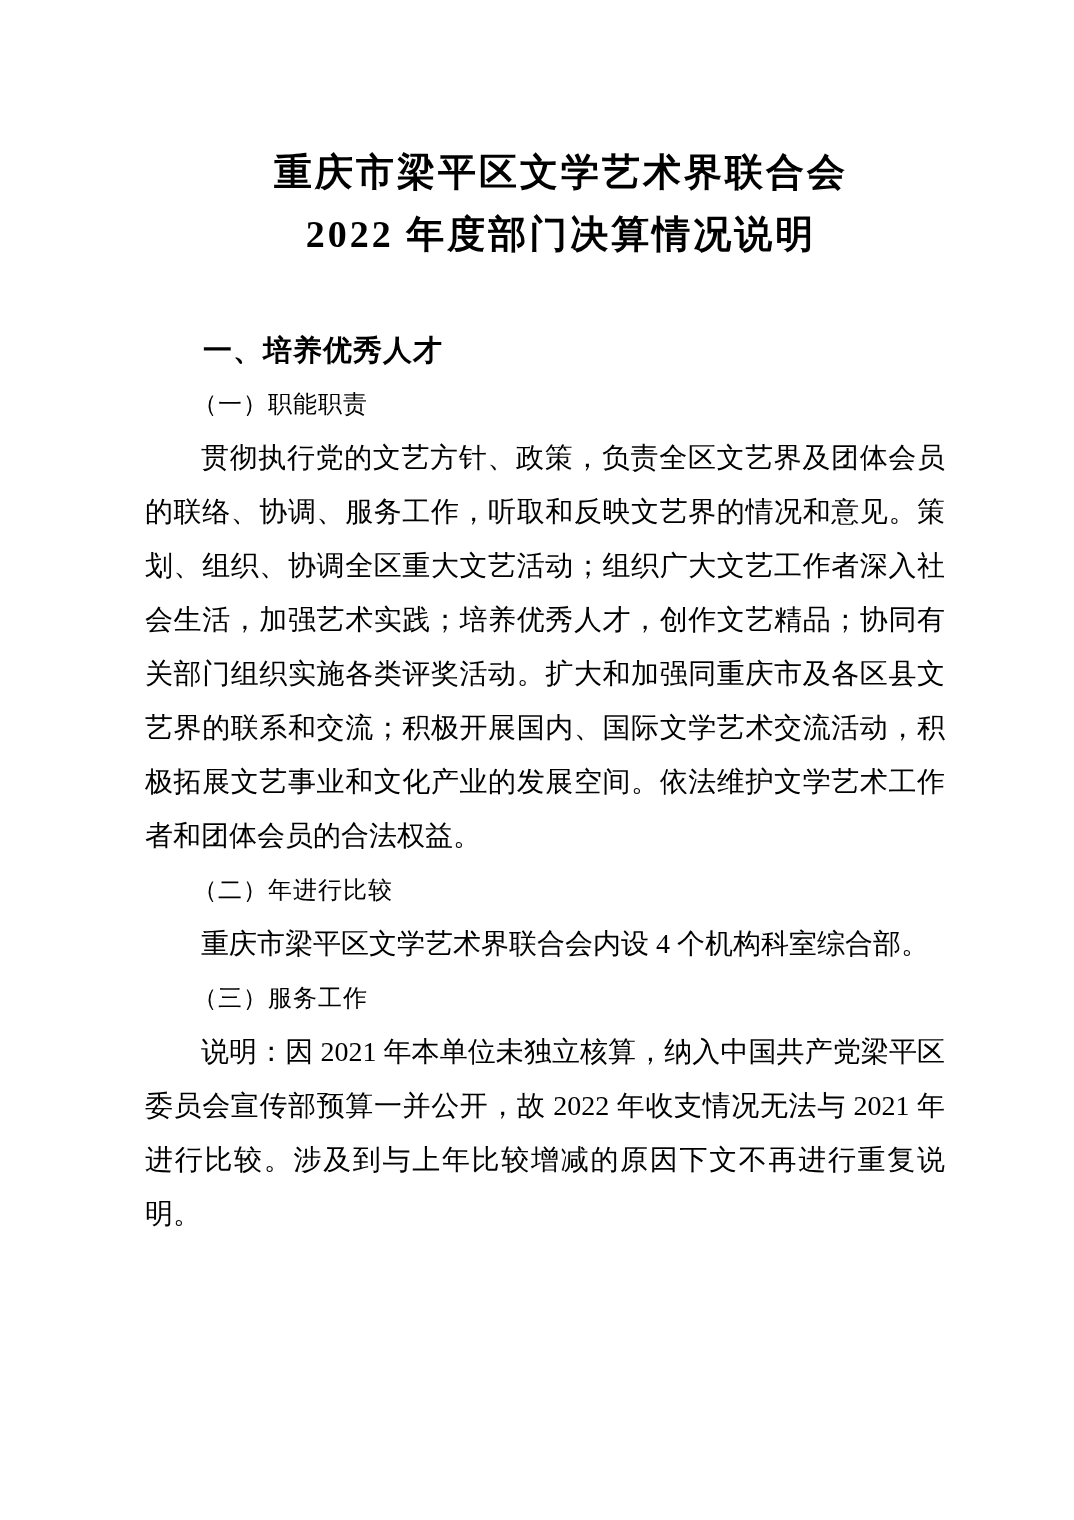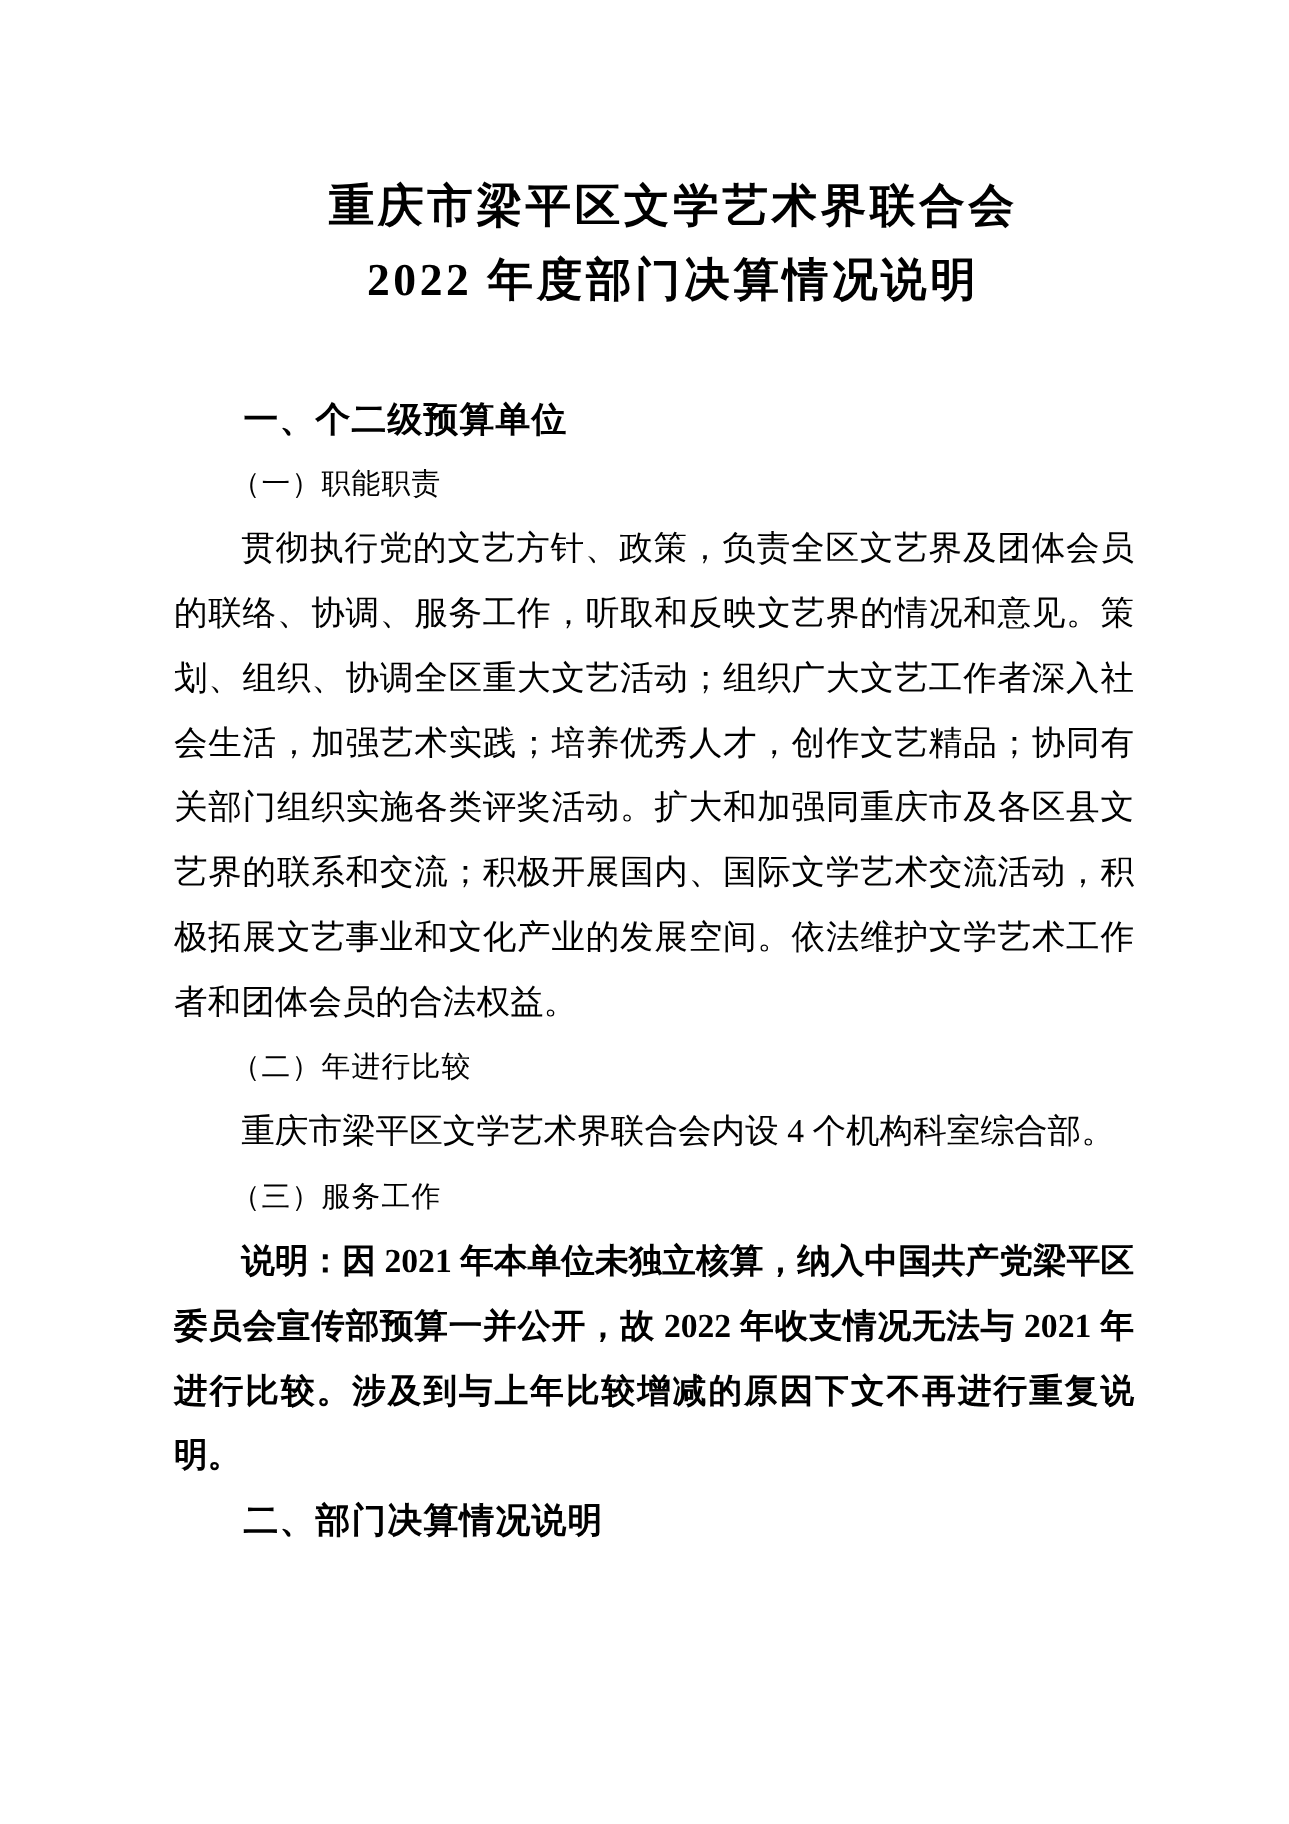--- a/index.html
+++ b/index.html
@@ -54,47 +54,46 @@
     font-weight: normal;
     font-size: 24px;
     text-indent: 2em;
     text-align: left;
     letter-spacing: 1px;
   }
   .para {
     text-indent: 2em;
   }
   .para.bold {
-    font-weight: bold;
+    font-weight: normal;
   }
 </style>
 </head>
 <body>
 
 <div class="page">
 
   <h1 class="doc-title">
     <span class="title-line">重庆市梁平区文学艺术界联合会</span>
     <span class="title-line">2022 年度部门决算情况说明</span>
   </h1>
 
   <div class="content">
 
-    <h2 class="h1">一、个二级预算单位</h2>
+    <h2 class="h1">一、培养优秀人才</h2>
 
     <h3 class="h2">（一）职能职责</h3>
 
     <p class="para">贯彻执行党的文艺方针、政策，负责全区文艺界及团体会员的联络、协调、服务工作，听取和反映文艺界的情况和意见。策划、组织、协调全区重大文艺活动；组织广大文艺工作者深入社会生活，加强艺术实践；培养优秀人才，创作文艺精品；协同有关部门组织实施各类评奖活动。扩大和加强同重庆市及各区县文艺界的联系和交流；积极开展国内、国际文学艺术交流活动，积极拓展文艺事业和文化产业的发展空间。依法维护文学艺术工作者和团体会员的合法权益。</p>
 
     <h3 class="h2">（二）年进行比较</h3>
 
     <p class="para">重庆市梁平区文学艺术界联合会内设 4 个机构科室综合部。</p>
 
     <h3 class="h2">（三）服务工作</h3>
 
 
     <p class="para bold">说明：因 2021 年本单位未独立核算，纳入中国共产党梁平区委员会宣传部预算一并公开，故 2022 年收支情况无法与 2021 年进行比较。涉及到与上年比较增减的原因下文不再进行重复说明。</p>
 
-    <h2 class="h1">二、部门决算情况说明</h2>
 
   </div>
 
 </div>
 
 </body></html>

